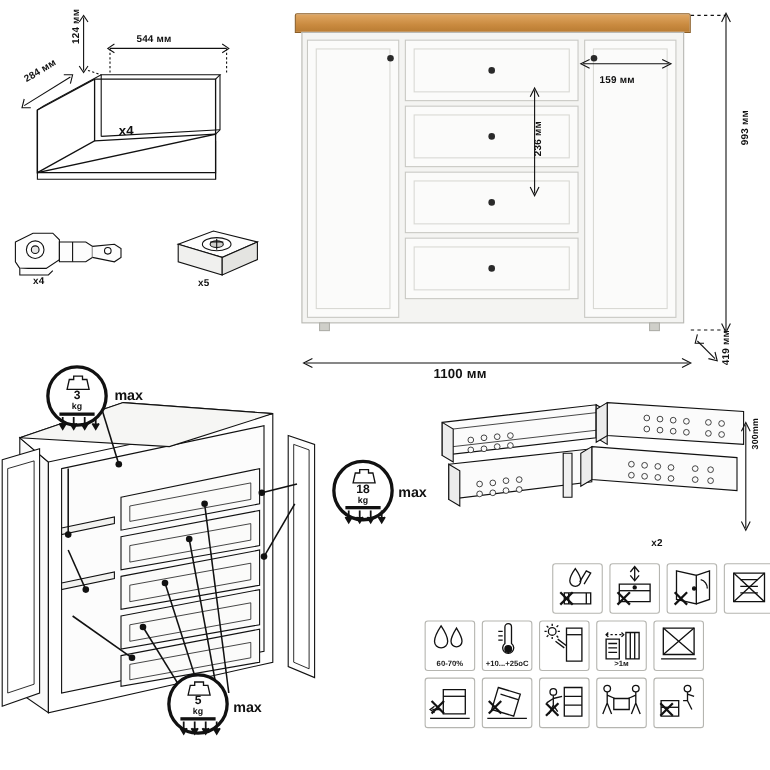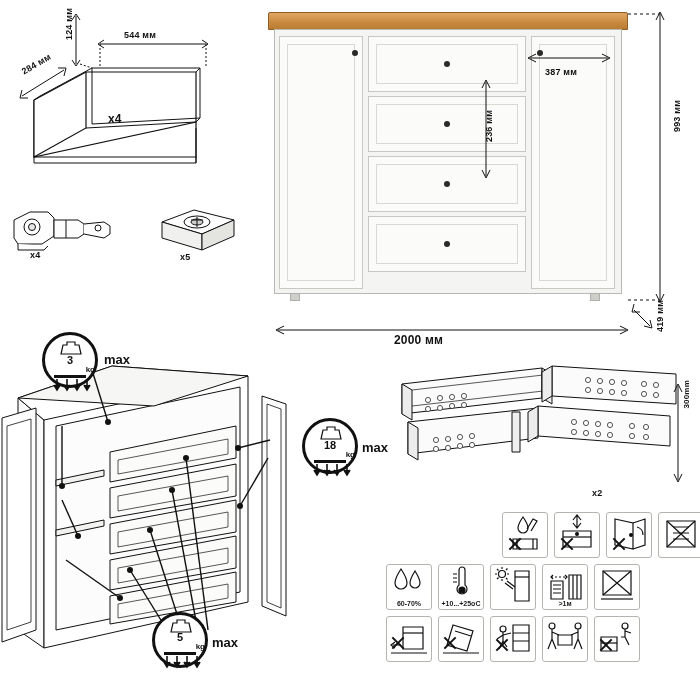--- a/index.html
+++ b/index.html
@@ -29,21 +29,21 @@
   .panel:after{content:"";position:absolute;left:7px;top:7px;right:7px;bottom:7px;
      border:1px solid #d9d9d4;}
   .knob{position:absolute;width:6px;height:6px;border-radius:50%;background:#2a2a2a;}
   .foot{position:absolute;width:10px;height:8px;background:#cfcfc9;border:1px solid #b0b0aa;box-sizing:border-box;}
 
   
   .badge{position:absolute;border:3px solid #111;border-radius:50%;background:#fff;
      width:56px;height:56px;box-sizing:border-box;}
   .badge .kg{position:absolute;left:0;right:0;top:6px;text-align:center;font-size:11px;
      font-weight:bold;line-height:10px;color:#111;}
-  .badge .kgsub{font-size:8px;font-weight:bold;display:block;text-align:right;}
+  .badge .kgsub{font-size:8px;font-weight:bold;display:block;}
   .badge .bar{position:absolute;left:9px;right:9px;top:30px;height:3px;background:#111;}
   .maxlab{position:absolute;font-size:13px;font-weight:bold;color:#111;}
 
   
   .pictos{position:absolute;left:386px;top:512px;width:300px;}
   .prow{display:flex;gap:6px;margin-bottom:6px;}
   .pcell{width:46px;height:46px;border:1px solid #b5b5b0;border-radius:3px;background:#fff;
      position:relative;box-sizing:border-box;}
   .pcell .cap{position:absolute;left:0;right:0;bottom:2px;text-align:center;font-size:7px;font-weight:bold;}
   .ban{position:absolute;left:4px;bottom:5px;width:16px;height:16px;}
@@ -173,23 +173,23 @@
       <path d="M262 58 L340 58"></path>
       <path d="M268 54 L260 58 L268 62"></path>
       <path d="M334 54 L342 58 L334 62"></path>
 
       <path d="M218 82 L218 176"></path>
       <path d="M214 88 L218 80 L222 88"></path>
       <path d="M214 170 L218 178 L222 170"></path>
     </g>
   </svg>
   <div class="abs lbl vert" style="left:672px;top:100px;">993 мм</div>
-  <div class="abs lbl big" style="left:394px;top:333px;">2000 мм</div>
+  <div class="abs lbl big" style="left:394px;top:333px;">1100 мм</div>
   <div class="abs lbl vert" style="left:655px;top:300px;">419 мм</div>
-  <div class="abs lbl" style="left:545px;top:67px;">387 мм</div>
+  <div class="abs lbl" style="left:545px;top:67px;">159 мм</div>
   <div class="abs lbl vert" style="left:484px;top:110px;">236 мм</div>
 
   <div class="abs" style="left:0;top:330px;width:320px;height:370px;">
     <svg width="320" height="370" viewBox="0 0 320 370">
       <g fill="#ffffff" stroke="#111" stroke-width="1">
 
         <path d="M18 68 L18 300 L44 318 L44 90 Z" fill="#fafafa"></path>
         <path d="M18 68 L112 36 L248 46 L248 272 L44 318 L44 90 Z" fill="#ffffff"></path>
         <path d="M44 90 L248 46"></path>
         <path d="M112 36 L112 48"></path>

